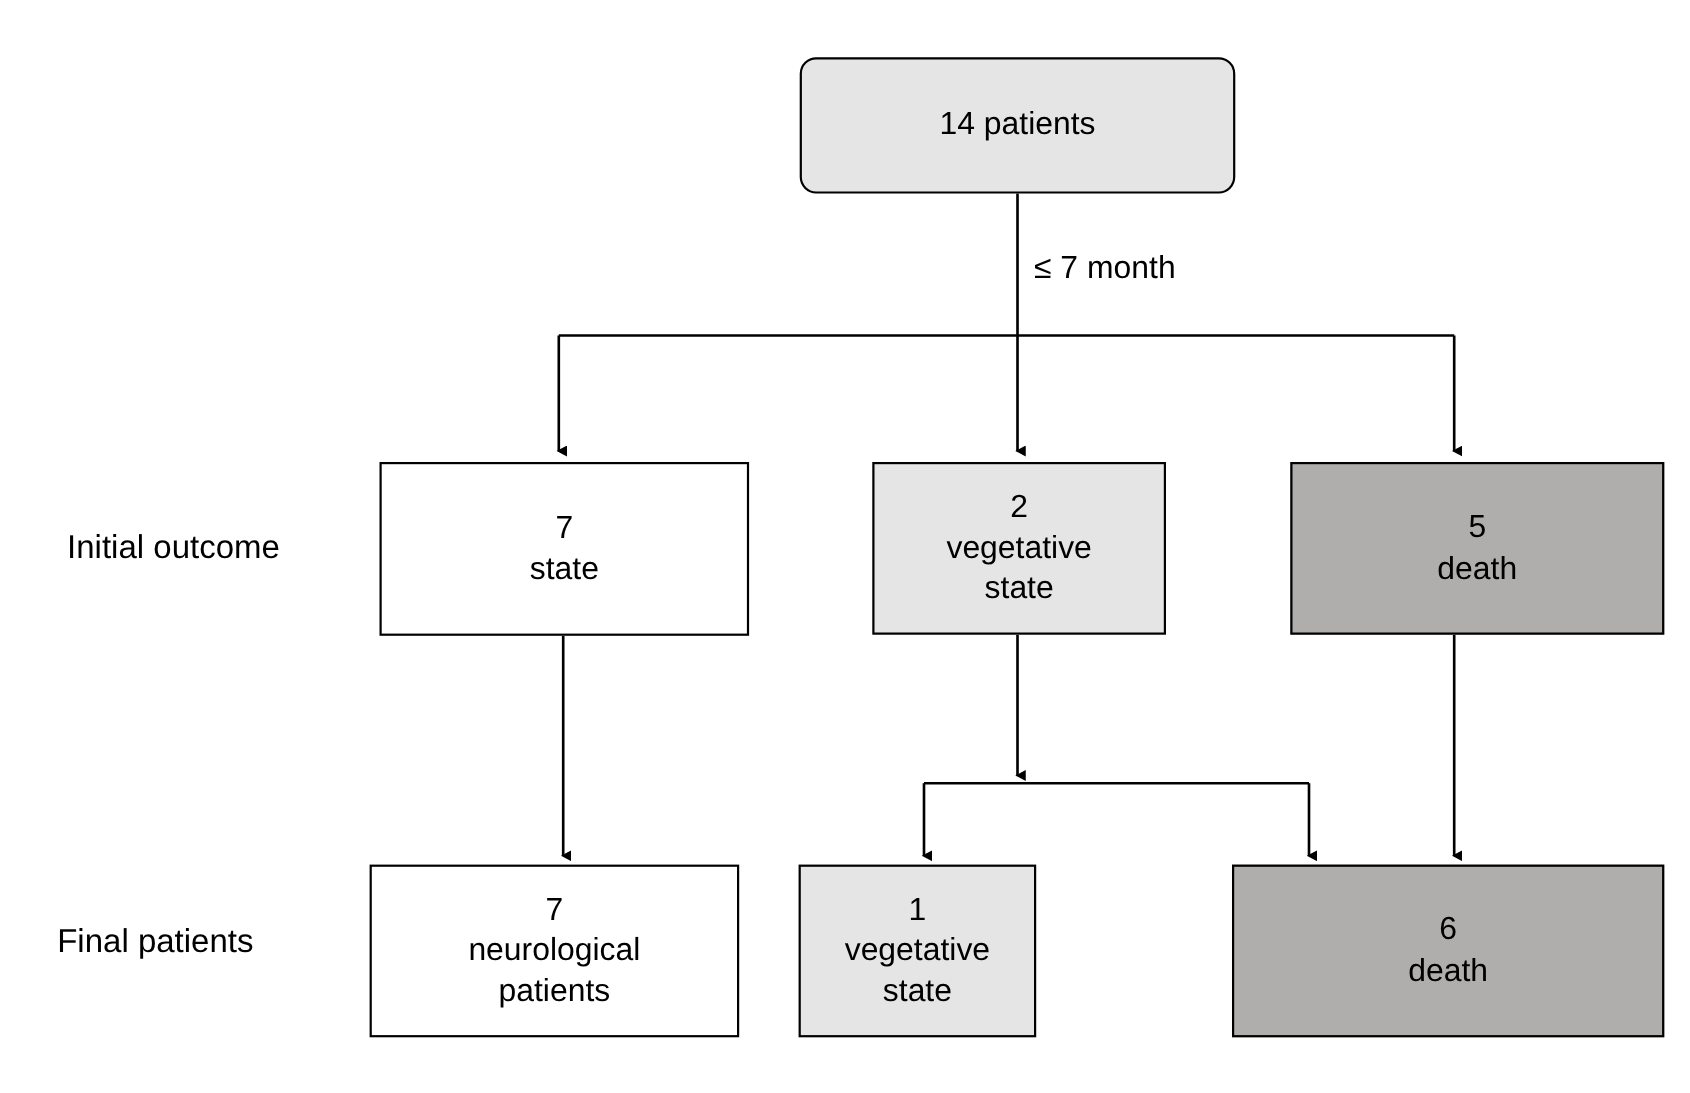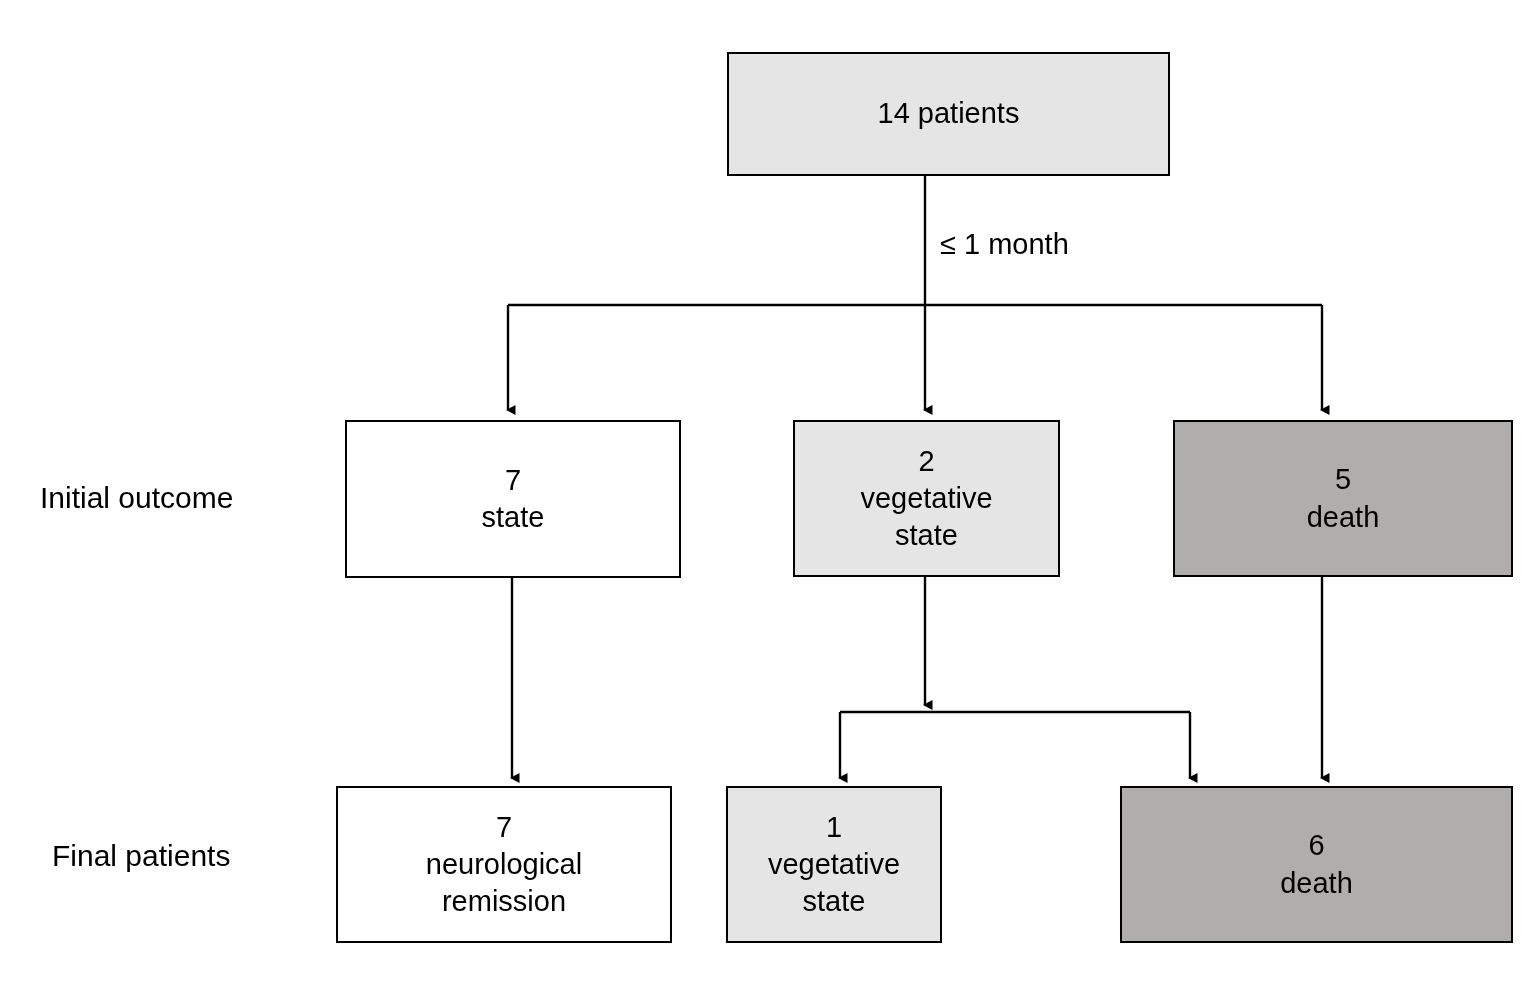--- a/index.html
+++ b/index.html
@@ -77,26 +77,26 @@
     <path d="M 512 578 L 512 778" stroke="#000000" stroke-width="2.4" fill="none" marker-end="url(#arrowhead)"></path>
 
     <path d="M 925 577 L 925 705" stroke="#000000" stroke-width="2.4" fill="none" marker-end="url(#arrowhead)"></path>
     <path d="M 840 712 L 1190 712" stroke="#000000" stroke-width="2.4" fill="none"></path>
     <path d="M 840 712 L 840 778" stroke="#000000" stroke-width="2.4" fill="none" marker-end="url(#arrowhead)"></path>
     <path d="M 1190 712 L 1190 778" stroke="#000000" stroke-width="2.4" fill="none" marker-end="url(#arrowhead)"></path>
 
     <path d="M 1322 577 L 1322 778" stroke="#000000" stroke-width="2.4" fill="none" marker-end="url(#arrowhead)"></path>
   </svg>
 
-  <div class="row-label" style="left:40px; top:480px;">Initial outcome</div>
+  <div class="row-label" style="left:61px; top:480px;">Initial outcome</div>
   <div class="row-label" style="left:52px; top:838px;">Final patients</div>
 
-  <div class="edge-label" style="left:940px; top:228px;">≤ 1 month</div>
+  <div class="edge-label" style="left:940px; top:228px;">≤ 7 month</div>
 
-  <div class="node" style="left:727px; top:52px; width:443px; height:124px; background:#e6e5e5;">
+  <div class="node" style="left:727px; top:52px; width:396px; height:124px; background:#e6e5e5;border-radius:15px;">
     <span class="ln">14 patients</span>
   </div>
 
   <div class="node" style="left:345px; top:420px; width:336px; height:158px; background:#ffffff;">
     <span class="ln">7</span>
     <span class="ln">state</span>
   </div>
 
   <div class="node" style="left:793px; top:420px; width:267px; height:157px; background:#e6e5e5;">
     <span class="ln">2</span>
@@ -105,21 +105,21 @@
   </div>
 
   <div class="node" style="left:1173px; top:420px; width:340px; height:157px; background:#b0adad;">
     <span class="ln">5</span>
     <span class="ln">death</span>
   </div>
 
   <div class="node" style="left:336px; top:786px; width:336px; height:157px; background:#ffffff;">
     <span class="ln">7</span>
     <span class="ln">neurological</span>
-    <span class="ln">remission</span>
+    <span class="ln">patients</span>
   </div>
 
   <div class="node" style="left:726px; top:786px; width:216px; height:157px; background:#e6e5e5;">
     <span class="ln">1</span>
     <span class="ln">vegetative</span>
     <span class="ln">state</span>
   </div>
 
   <div class="node" style="left:1120px; top:786px; width:393px; height:157px; background:#b0adad;">
     <span class="ln">6</span>

